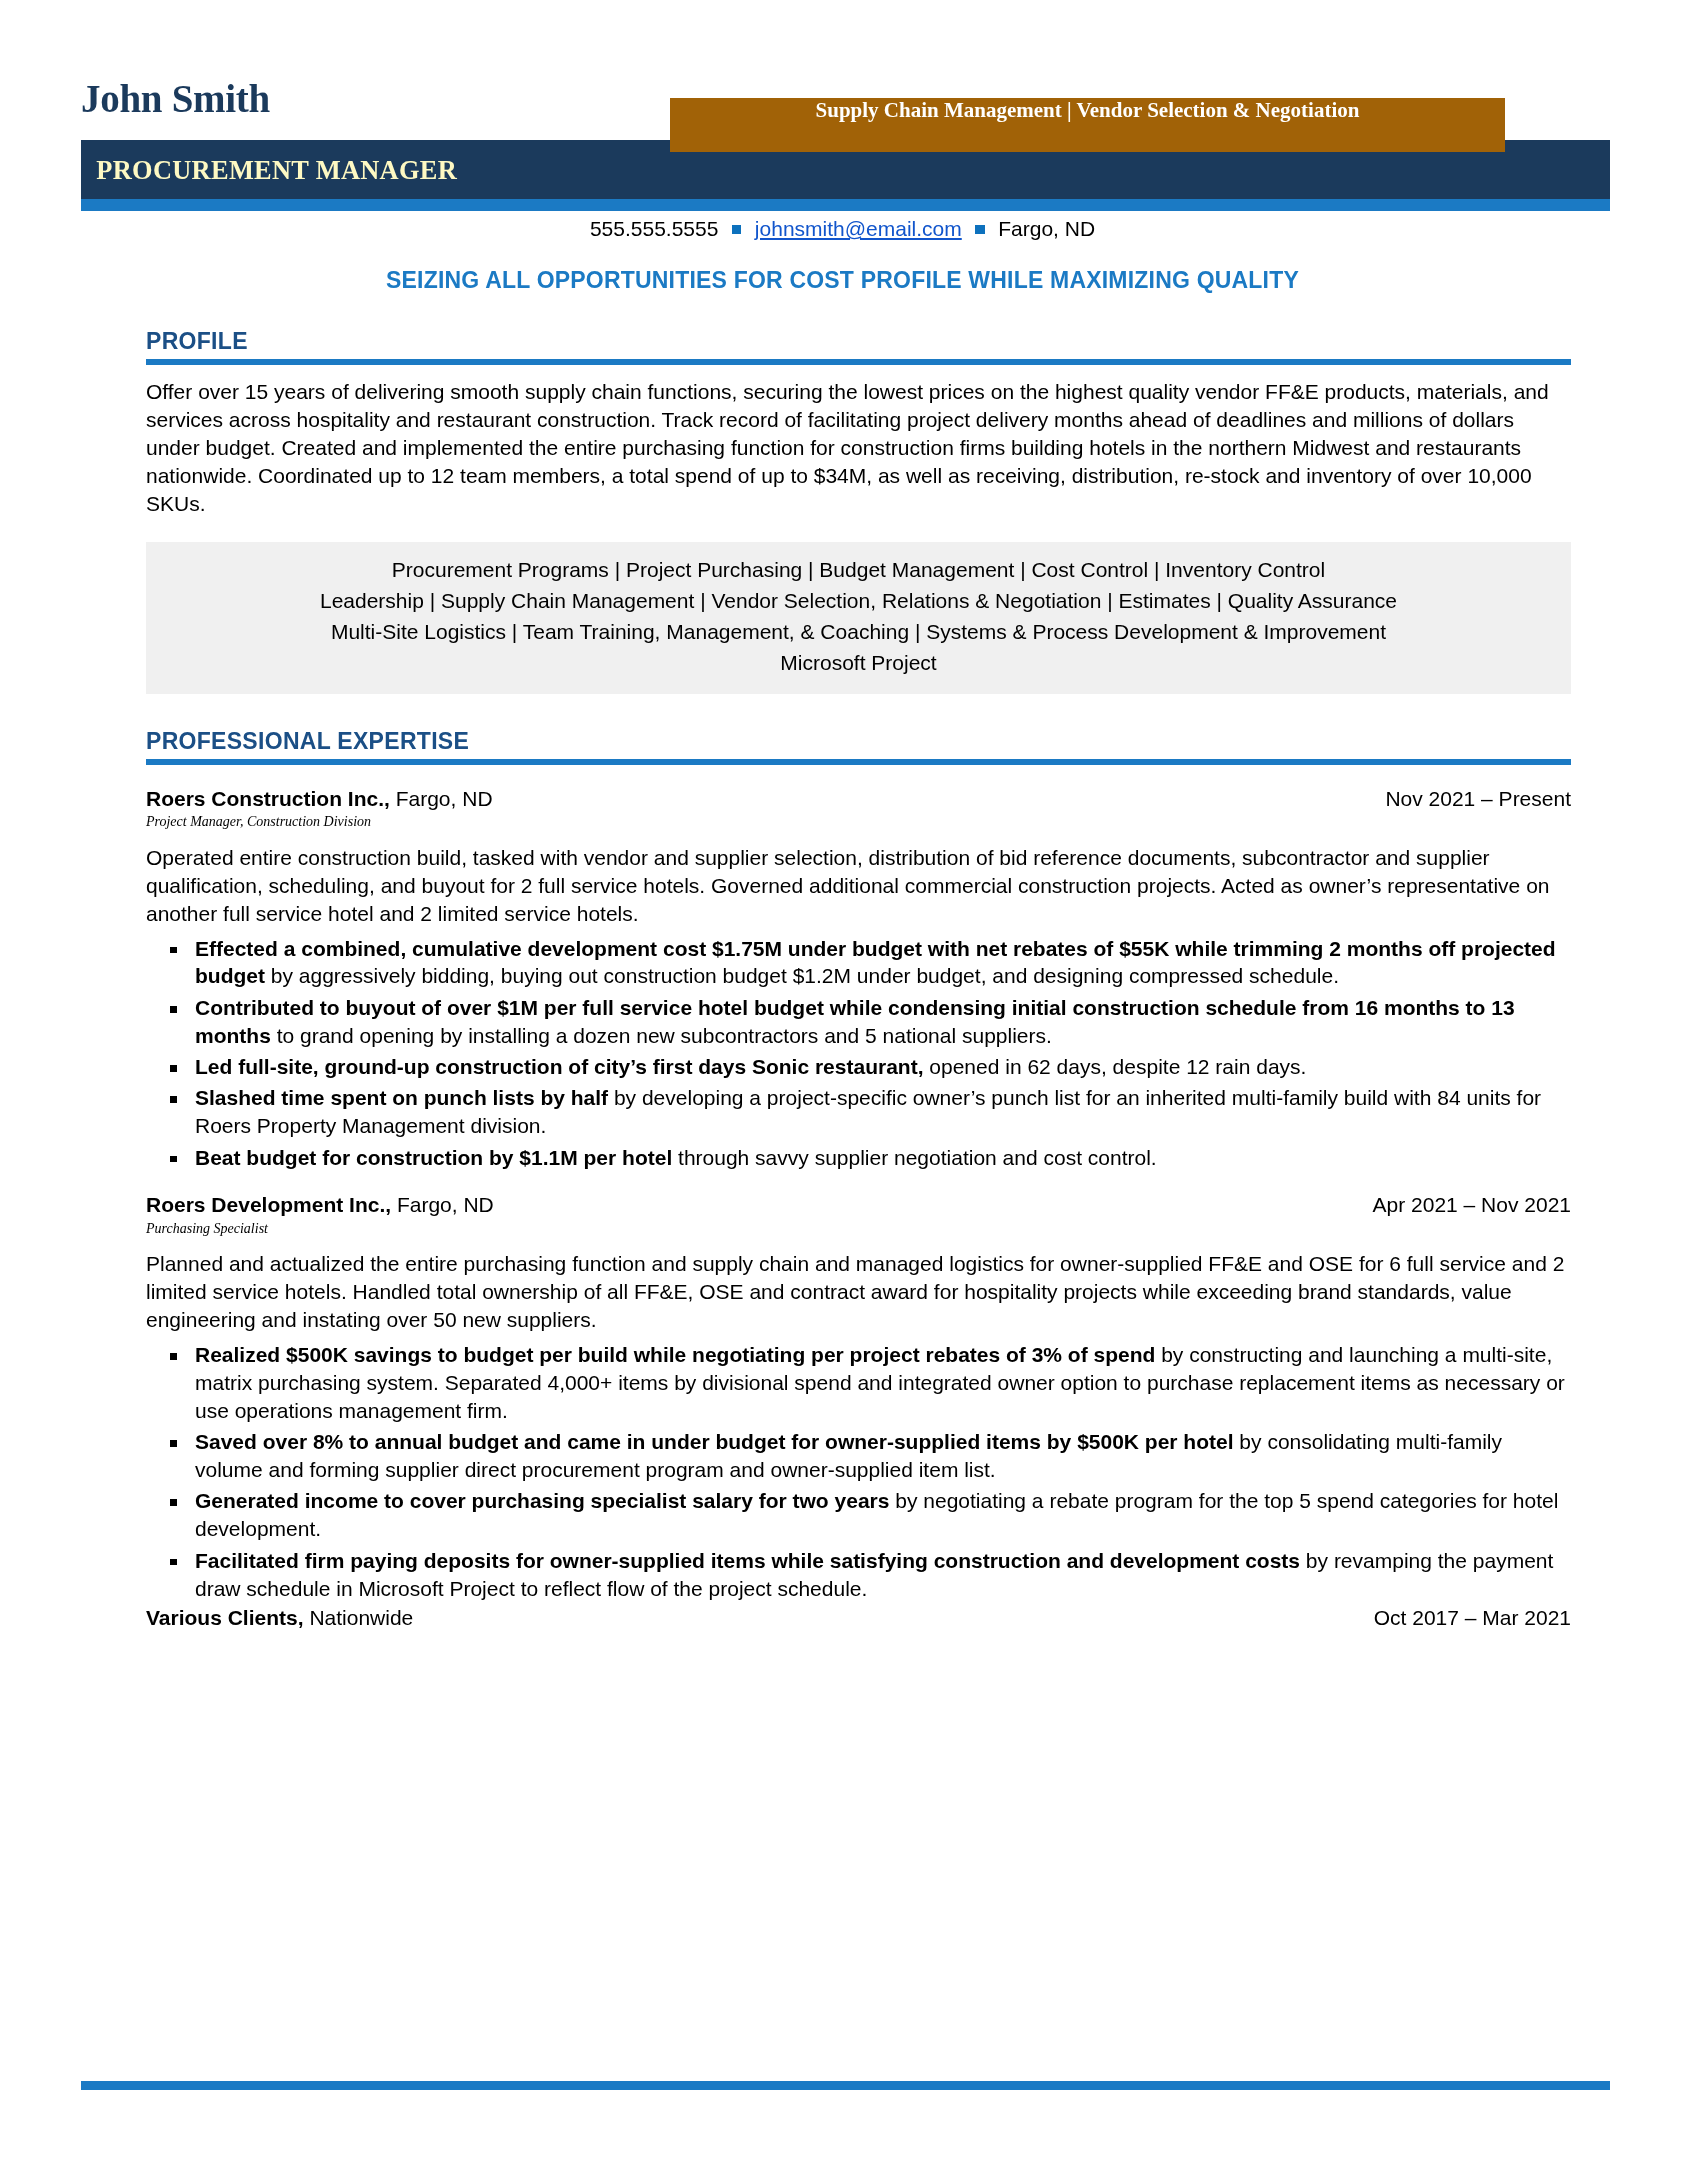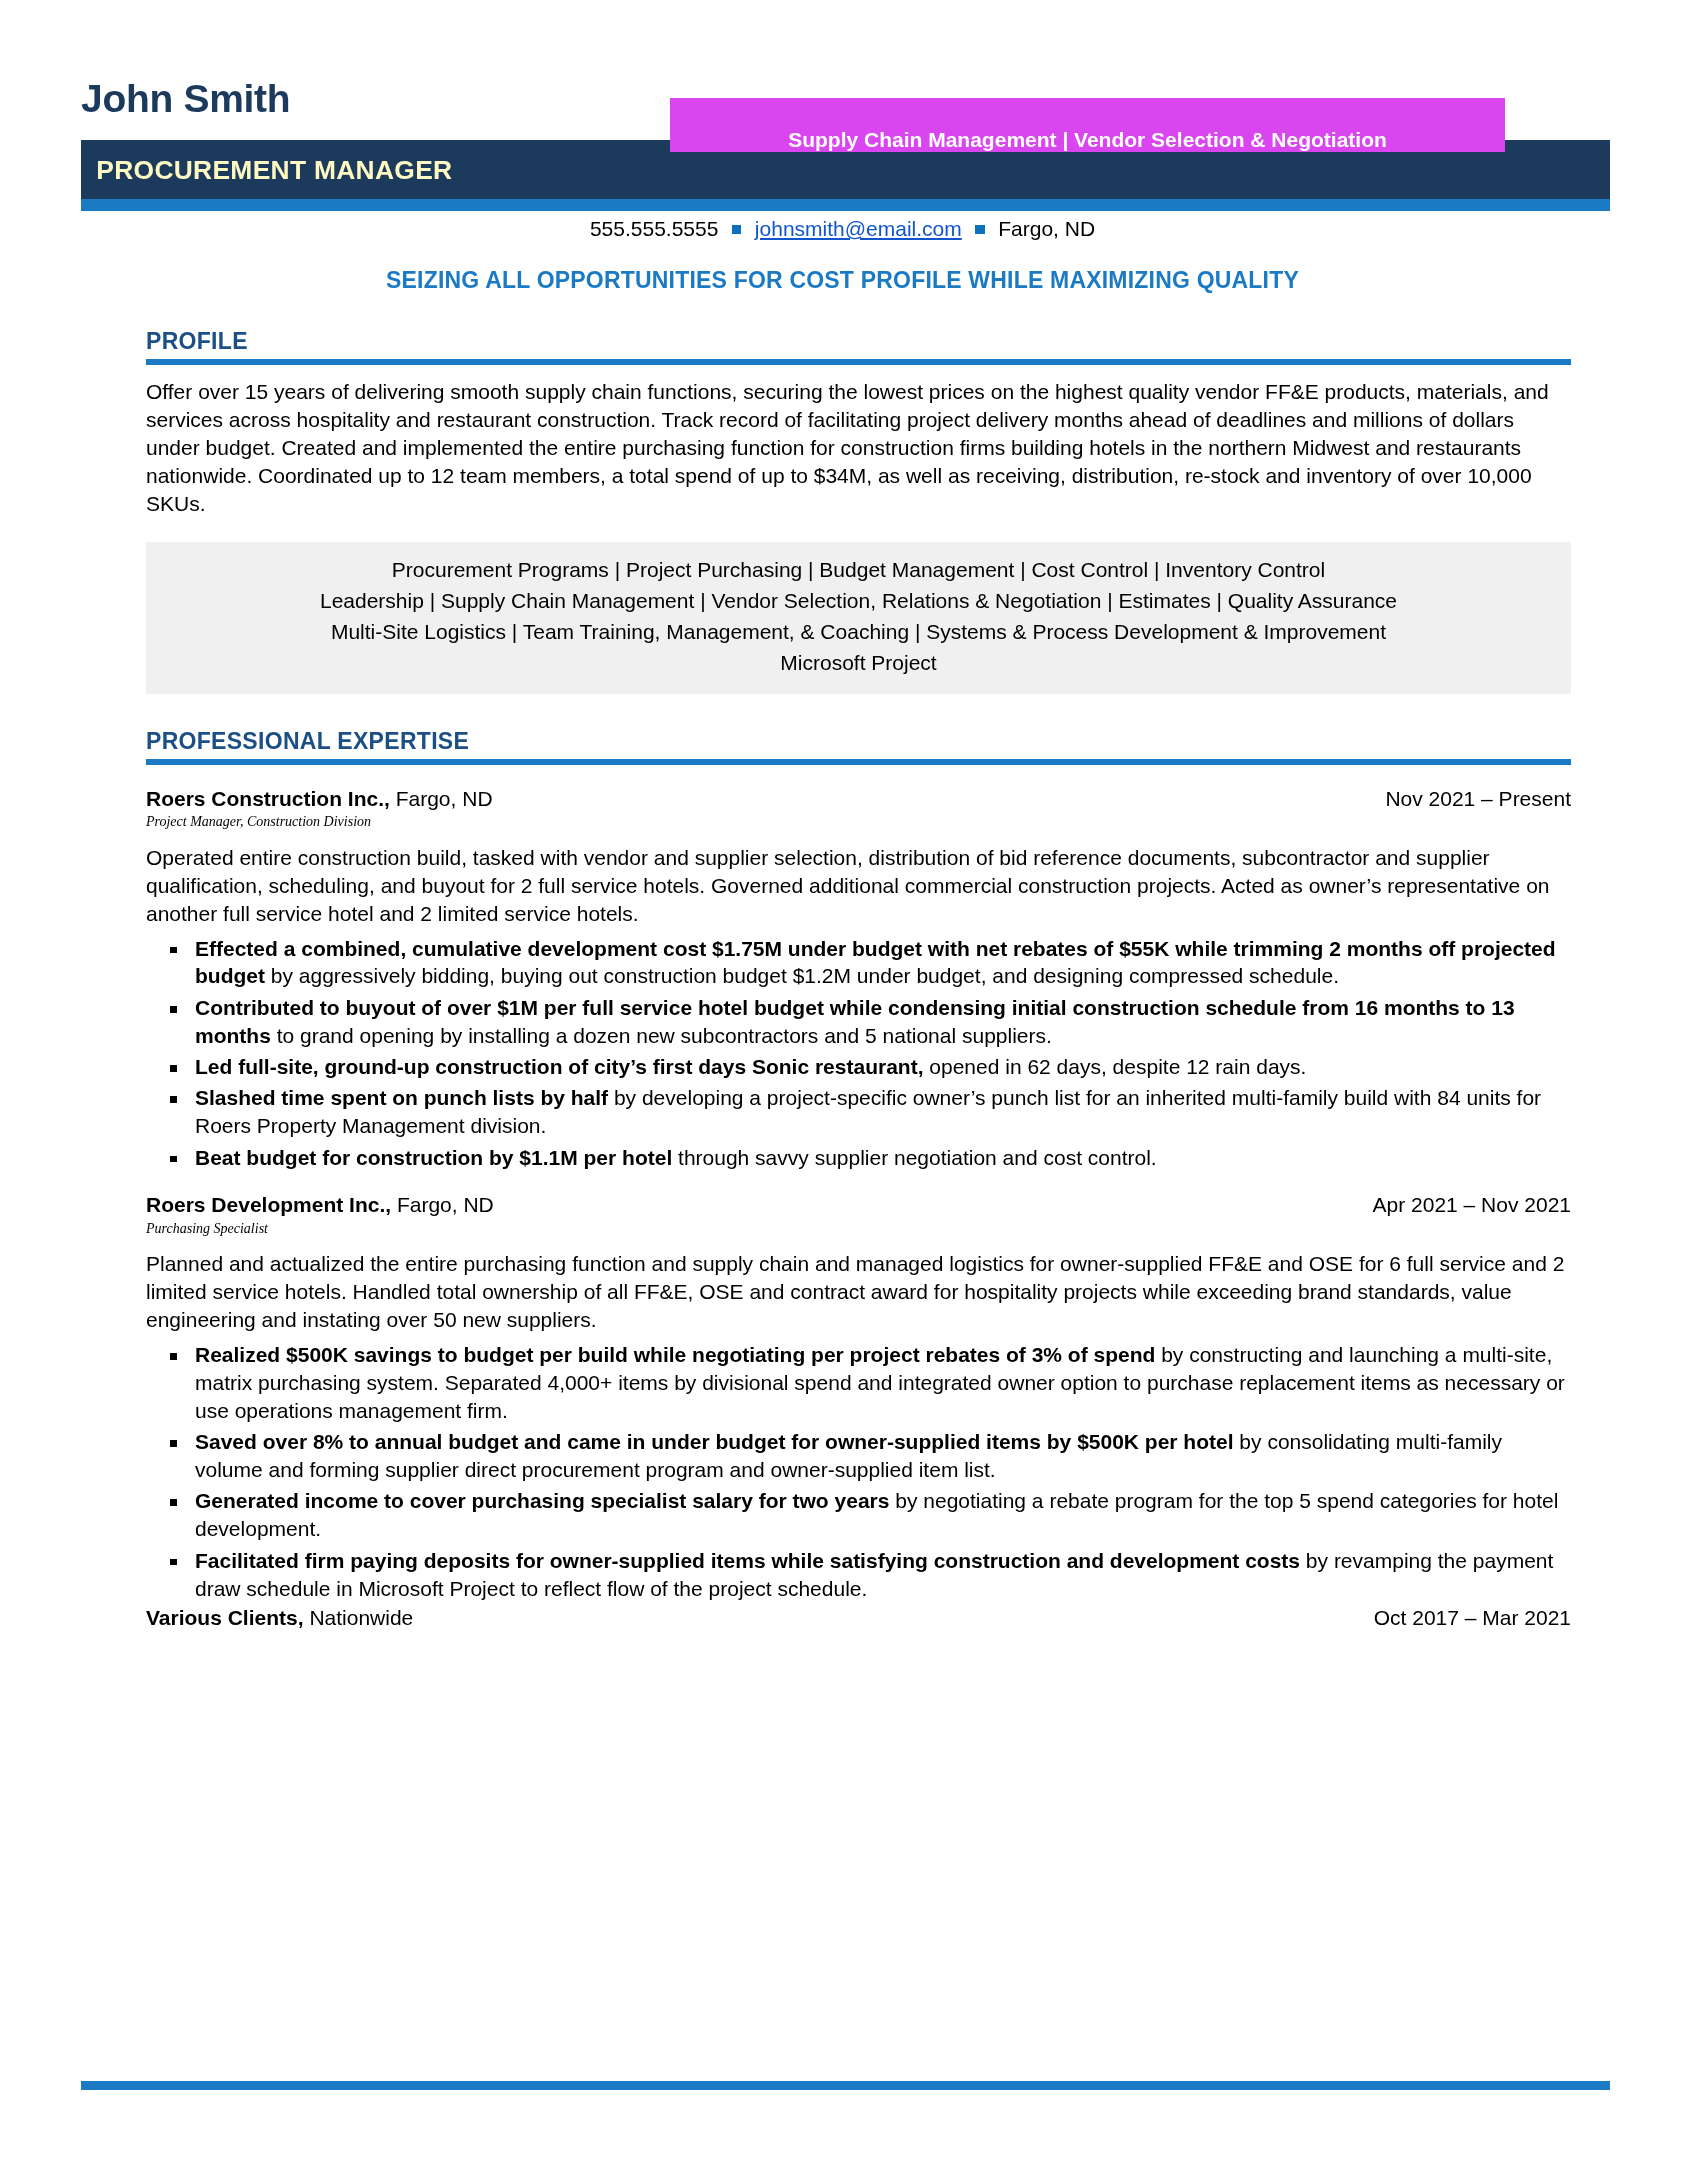--- a/index.html
+++ b/index.html
@@ -17,42 +17,43 @@
     height: 2181px;
     background: #ffffff;
     overflow: hidden;
     box-sizing: border-box;
   }
 
   
   .header-zone {
     position: relative;
     height: 162px;
+    font-family: Liberation Serif, serif;
   }
   .name {
     position: absolute;
     left: 81px;
     top: 79px;
     font-size: 39px;
     font-weight: bold;
     color: #1b3a5c;
     letter-spacing: -0.3px;
     line-height: 1;
     z-index: 4;
   }
   .tagline-block {
     position: absolute;
     left: 670px;
     top: 98px;
     width: 835px;
     height: 54px;
-    background: #d946ef;
+    background: #a16207;
     z-index: 3;
     display: flex;
-    align-items: flex-end;
+    align-items: flex-start;
     justify-content: center;
   }
   .tagline-text {
     color: #ffffff;
     font-size: 21px;
     font-weight: bold;
     white-space: nowrap;
   }
   .title-bar {
     position: absolute;

